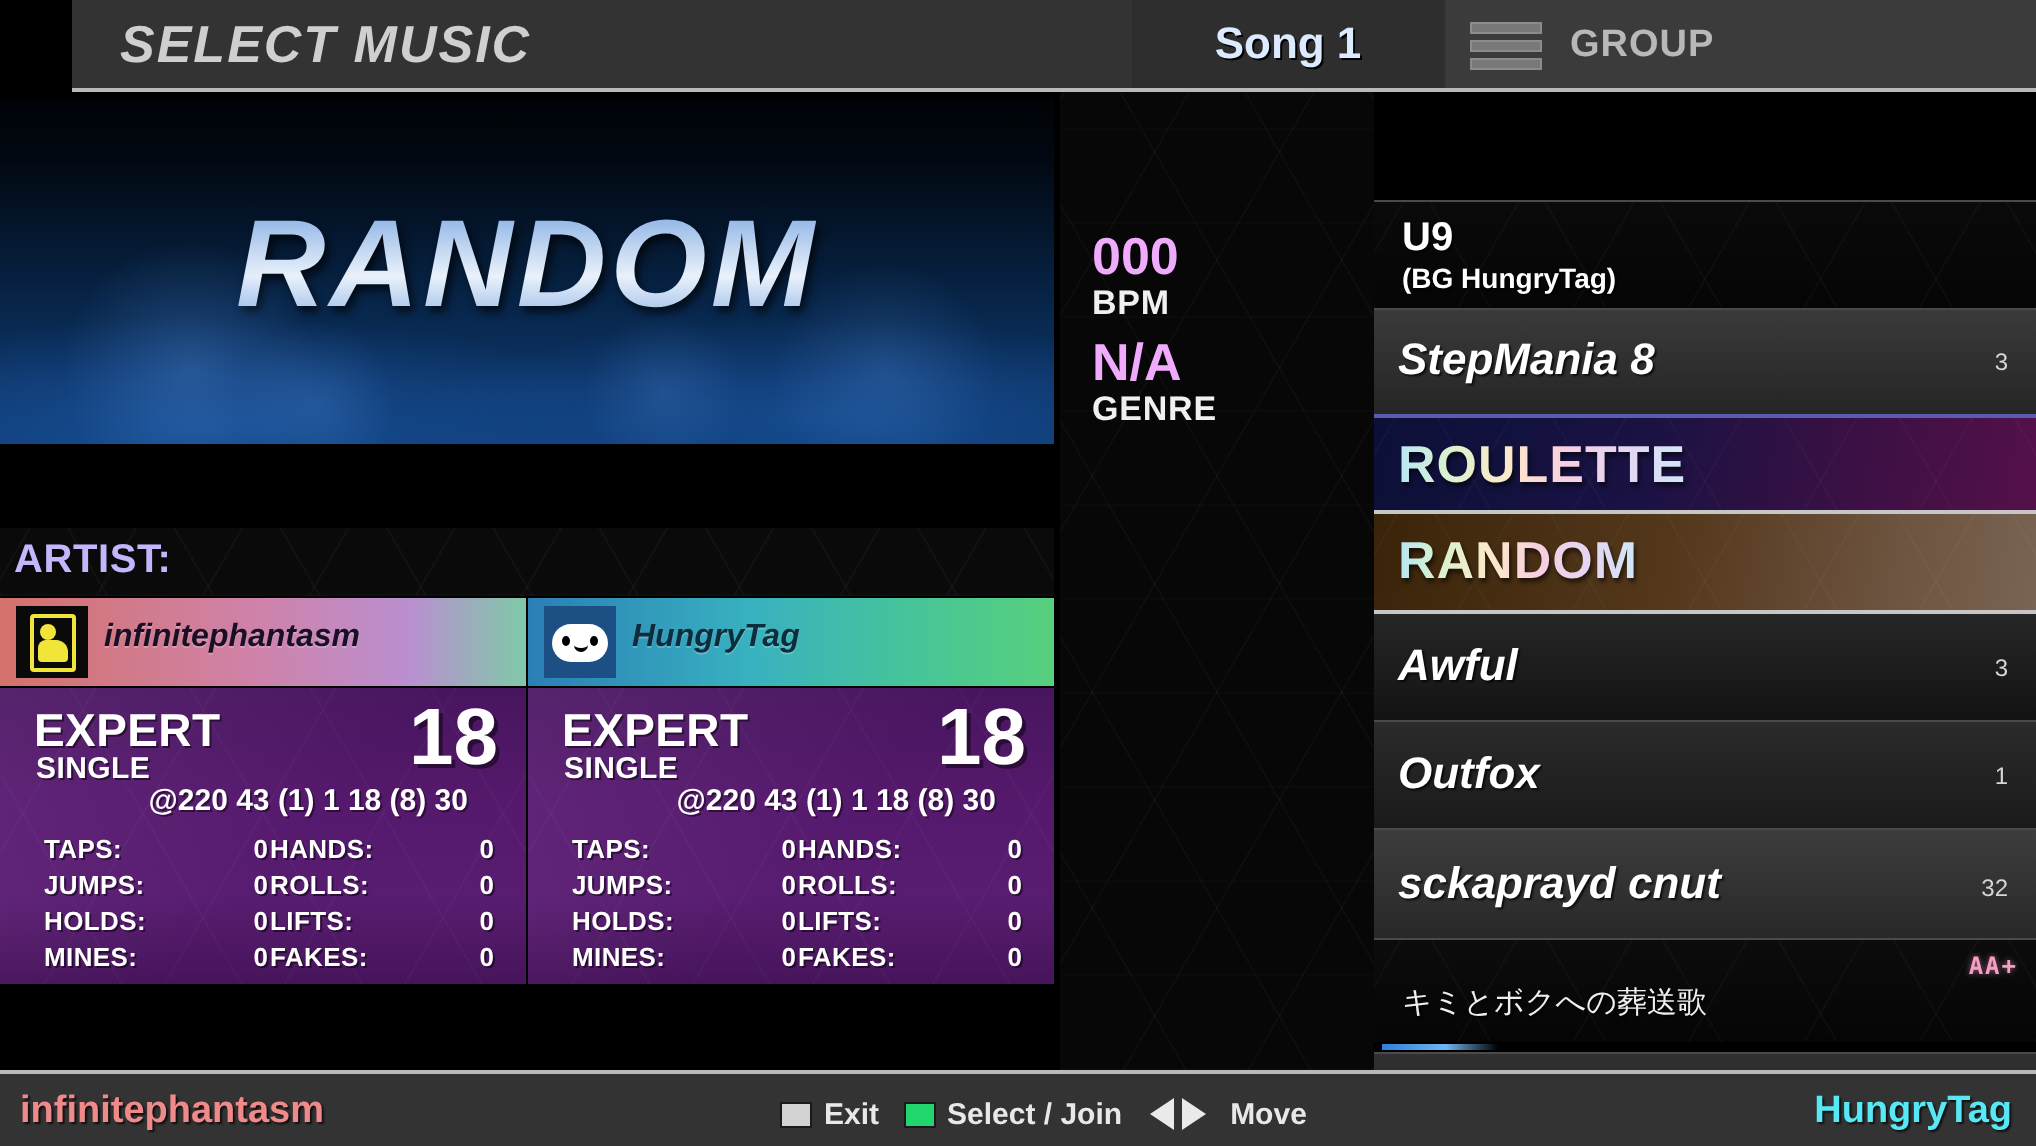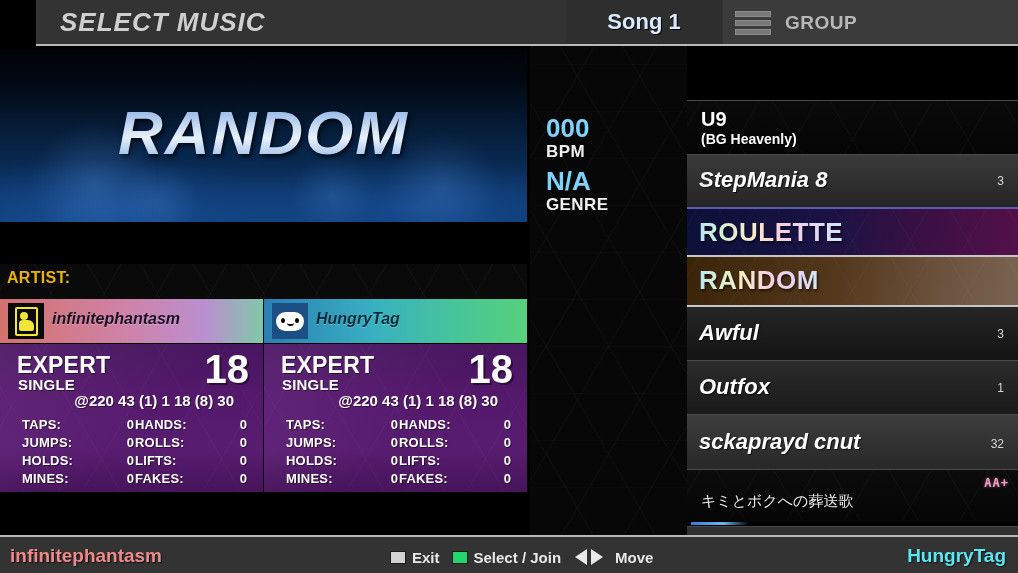--- a/index.html
+++ b/index.html
@@ -82,21 +82,21 @@
   }
   .hexbg{
     position:absolute; inset:0; opacity:.55;
     background-image:
       repeating-linear-gradient(60deg, rgba(255,255,255,.055) 0 1px, transparent 1px 46px),
       repeating-linear-gradient(-60deg, rgba(255,255,255,.055) 0 1px, transparent 1px 46px),
       repeating-linear-gradient(0deg, rgba(255,255,255,.035) 0 1px, transparent 1px 40px);
   }
   .artist-label{
     position:absolute; left:7px; top:5px;
-    font-size:16px; font-weight:bold; color:#eab308; letter-spacing:.3px;
+    font-size:20px; font-weight:bold; color:#c4b5fd; letter-spacing:.3px;
   }
 
   .plates{ position:absolute; left:0; top:253px; width:527px; height:44px; }
   .plate{ position:absolute; top:0; width:263px; height:44px; overflow:hidden; }
   .plate.p1{ left:0; background:linear-gradient(90deg,#d4726c 0%,#cf82a8 48%,#ba8fd0 78%,#7fc9a8 100%); }
   .plate.p2{ left:264px; background:linear-gradient(90deg,#2b7fb5 0%,#38b1c0 42%,#46c49a 72%,#57d07d 100%); }
   .avatar{ position:absolute; left:8px; top:4px; width:36px; height:36px; }
   .av1{ background:#0a0a0a; display:flex; align-items:center; justify-content:center; }
   .av1 .glyph{
     width:23px; height:29px; border:2px solid #f2e53a; border-radius:2px;
@@ -177,21 +177,21 @@
   .center .hexfaint2{
     position:absolute; inset:0; opacity:.5;
     background-image:
       repeating-linear-gradient(60deg, rgba(255,255,255,.05) 0 1px, transparent 1px 54px),
       repeating-linear-gradient(-60deg, rgba(255,255,255,.05) 0 1px, transparent 1px 54px),
       repeating-linear-gradient(0deg, rgba(255,255,255,.028) 0 1px, transparent 1px 47px);
   }
   .info-block{ position:absolute; left:16px; }
   .info-val{ font-size:26px; font-weight:bold; line-height:28px; }
   .info-val.bright{ color:#ffffff; }
-  .info-val.dim{ color:#7dd3fc; }
+  .info-val.dim{ color:#f0abfc; }
   .info-key{ font-size:17px; font-weight:bold; color:#f0f0f0; letter-spacing:.4px; }
 
   
   .wheel{ position:absolute; left:687px; top:46px; width:331px; height:489px; overflow:hidden; }
   .row{ position:absolute; left:0; width:331px; overflow:hidden; }
   .row .hexrow{
     position:absolute; inset:0; opacity:.35; pointer-events:none;
     background-image:
       repeating-linear-gradient(60deg, rgba(255,255,255,.07) 0 1px, transparent 1px 50px),
       repeating-linear-gradient(-60deg, rgba(255,255,255,.07) 0 1px, transparent 1px 50px);
@@ -431,21 +431,21 @@
     </div>
   </div>
 
   <div class="wheel">
 
     <div class="sep thin" style="top:54px"></div>
 
     <div class="row" style="top:55px; height:53px; background:linear-gradient(180deg,#0a0a0a,#050505);">
       <div class="hexrow"></div>
       <div class="song-title" style="top:7px">U9</div>
-      <div class="song-sub" style="top:30px">(BG Heavenly)</div>
+      <div class="song-sub" style="top:30px">(BG HungryTag)</div>
     </div>
     <div class="sep thin" style="top:108px"></div>
 
     <div class="row" style="top:109px; height:52px; background:linear-gradient(180deg,#3a3a3a,#252525);">
       <div class="grp-title" style="top:12px">StepMania 8</div>
       <div class="grp-count" style="top:19px">3</div>
     </div>
     <div class="sep" style="top:161px; background:#5b5bb0; height:2px"></div>
 
     <div class="row" style="top:163px; height:46px; background:linear-gradient(100deg,#0c1038 0%,#191243 40%,#3b1044 72%,#55104b 100%);">

